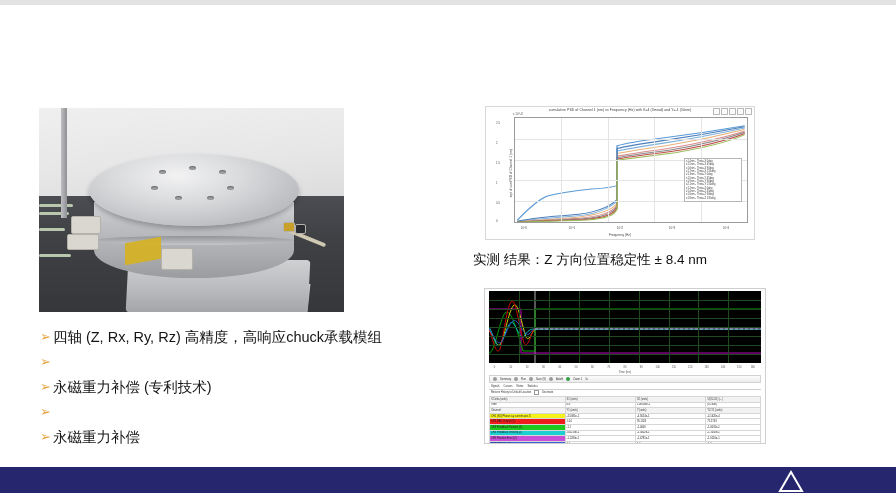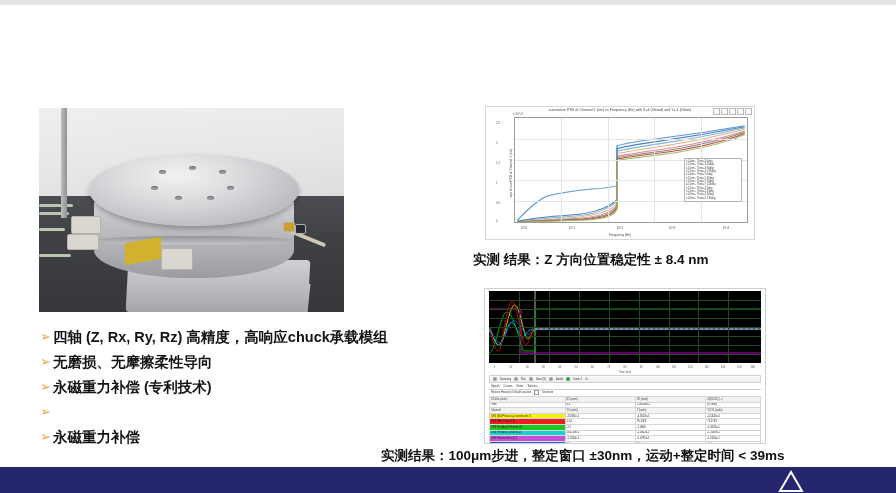--- a/index.html
+++ b/index.html
@@ -49,21 +49,21 @@
     background:#d4b128;transform:skewY(-10deg);opacity:.95;}
   .ph-conn{position:absolute;background:#d9d7d0;border:1px solid #b4b2ab;border-radius:2px;}
   .ph-cable{position:absolute;background:#b9c7ae;border-radius:2px;}
   .ph-plate{position:absolute;left:100px;top:176px;width:170px;height:28px;
     background:linear-gradient(180deg,#c6c8cb,#adafb2);transform:skewX(-6deg);}
 
   
   .bullets{position:absolute;left:40px;top:328px;width:420px;}
   .bullet{display:flex;align-items:flex-start;margin-bottom:7px;font-size:14.5px;color:#141414;}
   .bullet .mk{color:#e8a33d;font-size:13px;line-height:18px;margin-right:2px;flex:0 0 auto;}
-  .bullet .tx{line-height:18px;font-weight:bold;}
+  .bullet .tx{line-height:18px;}
 
   
   .chart-box{
     position:absolute;left:485px;top:106px;width:268px;height:132px;
     background:#ffffff;border:1px solid #d7d7d7;overflow:hidden;
   }
   .chart-title{position:absolute;left:0;top:1px;width:100%;text-align:center;
     font-size:3.4px;color:#3a3a3a;letter-spacing:.1px;white-space:nowrap;}
   .chart-toolbar{position:absolute;right:2px;top:1px;display:flex;gap:1px;}
   .chart-toolbar i{display:block;width:5px;height:5px;border:1px solid #b9b9b9;background:#fafafa;}
@@ -76,21 +76,21 @@
     transform-origin:center;font-size:3.2px;color:#444;white-space:nowrap;}
   .xlab{position:absolute;left:0;bottom:2px;width:100%;text-align:center;font-size:3.2px;color:#444;}
   .ytick{position:absolute;left:10px;font-size:3px;color:#555;transform:translateY(-50%);}
   .xtick{position:absolute;bottom:9px;font-size:3px;color:#555;transform:translateX(-50%);}
   .expo{position:absolute;left:27px;top:5px;font-size:3px;color:#555;}
   .legend{position:absolute;right:5px;bottom:20px;width:58px;height:44px;
     background:#fff;border:1px solid #b5b5b5;padding:1px;box-sizing:border-box;
     display:flex;flex-direction:column;justify-content:space-between;}
   .legend div{font-size:2.6px;color:#3d3d3d;white-space:nowrap;line-height:3.2px;}
 
-  .cap{position:absolute;font-size:13.5px;font-weight:bold;color:#111;white-space:nowrap;}
+  .cap{position:absolute;font-size:13.5px;font-weight:normal;color:#111;white-space:nowrap;}
   .cap1{left:473px;top:251px;}
   .cap2{left:381px;top:447px;}
 
   
   .scope-box{position:absolute;left:484px;top:288px;width:280px;height:154px;
     background:#fff;border:1px solid #cfcfcf;overflow:hidden;}
   .scope{position:absolute;left:4px;top:2px;width:272px;height:72px;background:#000;}
   .sgv,.sgh{position:absolute;background:#1f4a1f;}
   .sgv{width:1px;top:0;bottom:0;}
   .sgh{height:1px;left:0;right:0;}
@@ -160,21 +160,20 @@
     <div style="position:absolute;left:22px;top:0px;width:6px;height:110px;background:linear-gradient(90deg,#bdbfc2,#8e9093);"></div>
   </div>
 
   <div class="bullets">
     <div class="bullet">
       <span class="mk">➢</span>
       <span class="tx">四轴 (Z, Rx, Ry, Rz) 高精度，高响应chuck承载模组</span>
     </div>
     <div class="bullet">
       <span class="mk">➢</span>
-      <span class="tx">无磨损、无摩擦柔性导向</span>
     </div>
     <div class="bullet">
       <span class="mk">➢</span>
       <span class="tx">永磁重力补偿 (专利技术)</span>
     </div>
     <div class="bullet">
       <span class="mk">➢</span>
     </div>
     <div class="bullet">
       <span class="mk">➢</span>
@@ -376,21 +375,20 @@
         <td style="background:#3a62d8">CH6 DAC Out-Z</td>
         <td>1.0</td>
         <td>1.0</td>
         <td>-1.0</td>
       </tr>
 
     </tbody>
       </table>
   </div>
 
-  <div class="cap cap2">实测结果：100μm步进，整定窗口 ±30nm，运动+整定时间 &lt; 39ms</div>
 
   <div class="footer">
     <svg class="logo" viewBox="0 0 26 24">
       <polygon points="13,3 24,22 2,22" fill="none" stroke="#ffffff" stroke-width="2"></polygon>
       <polygon points="13,9 19,19.5 7,19.5" fill="#26266e"></polygon>
     </svg>
   </div>
 
 </div>
 

